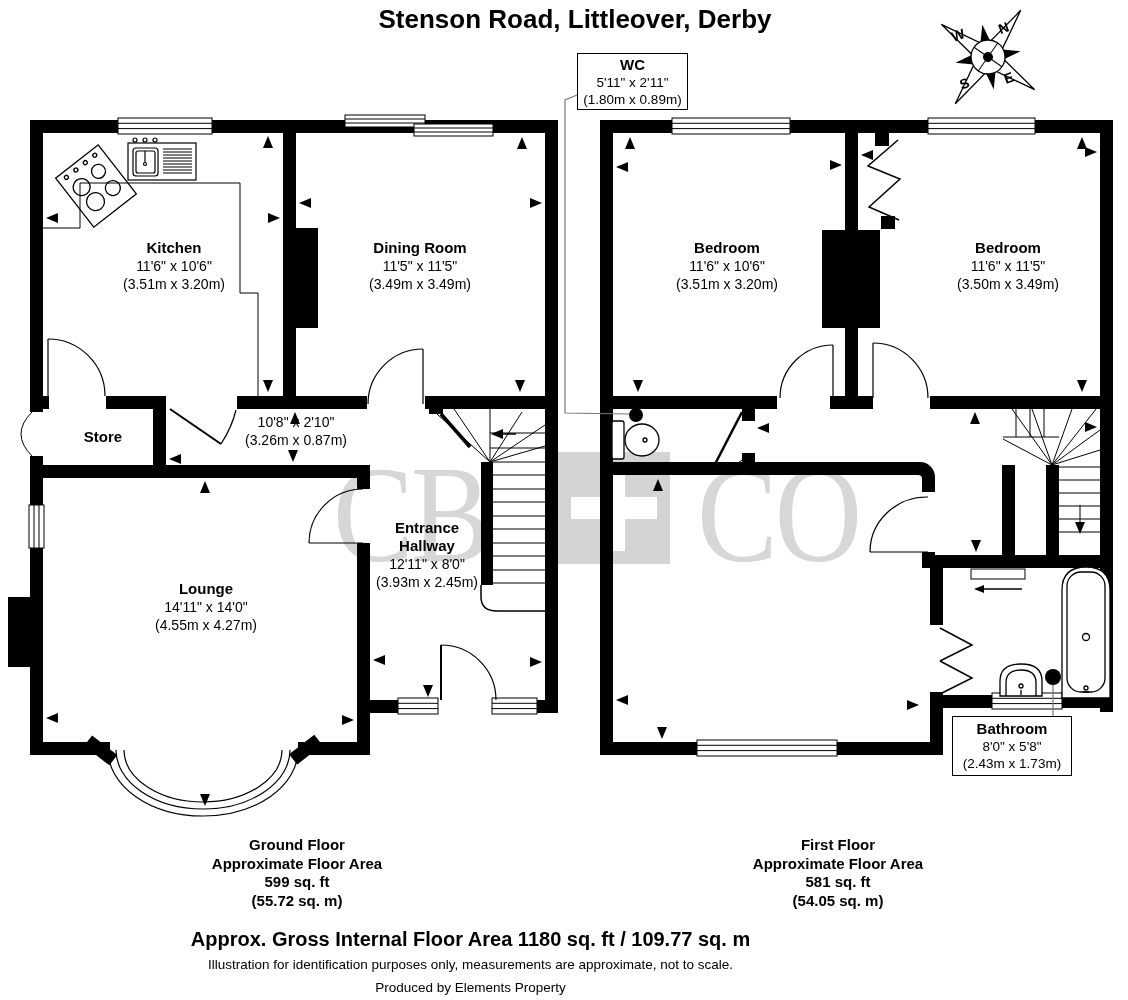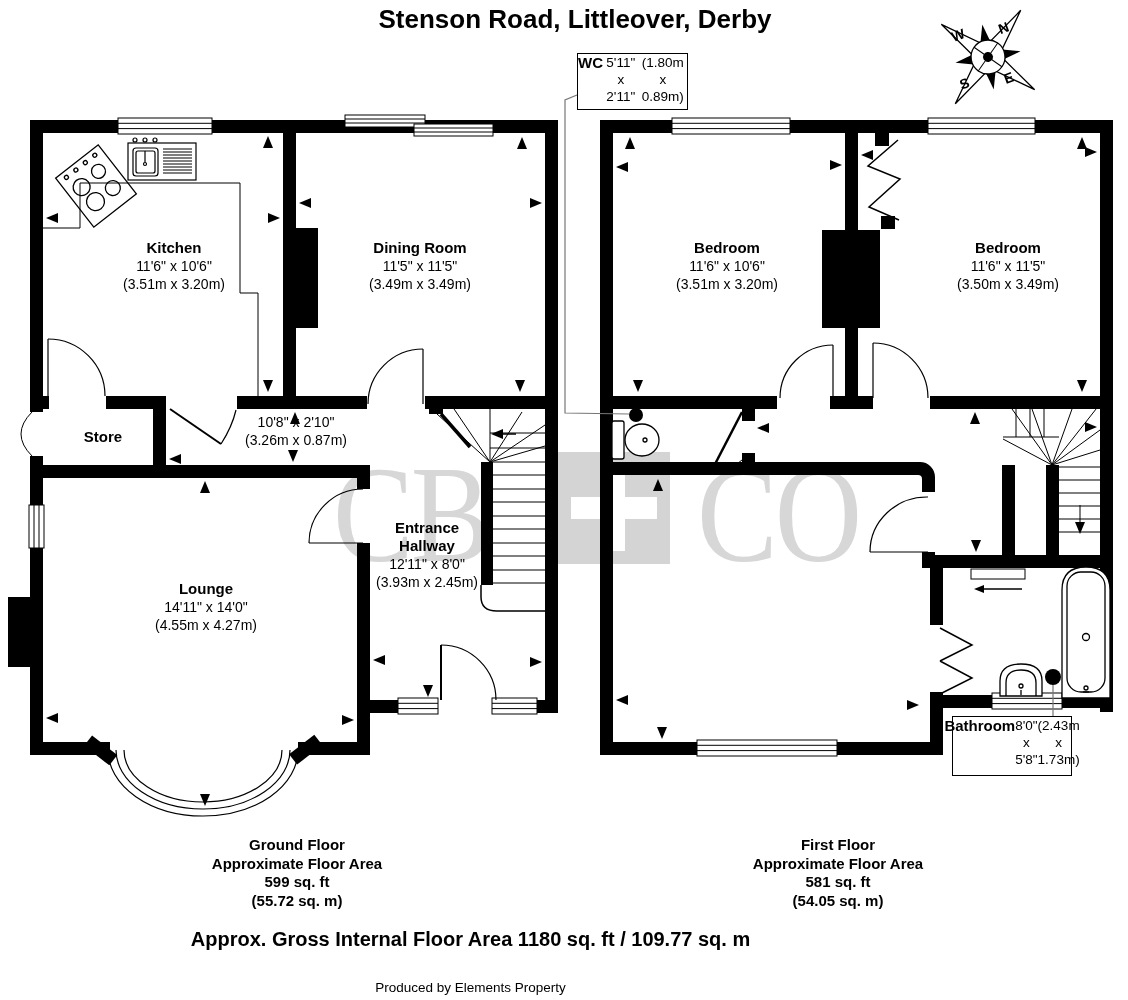--- a/index.html
+++ b/index.html
@@ -15,21 +15,21 @@
   .wm-plus-v{position:absolute;left:45px;top:13px;width:22px;height:86px;background:#fff;}
   
   #plan-svg{position:absolute;left:0;top:0;z-index:2;}
   
   .txt{position:absolute;z-index:3;text-align:center;}
   #page-title{font-size:26px;font-weight:bold;white-space:nowrap;transform:translateX(-50%);}
   .room-label{transform:translateX(-50%);line-height:18px;font-size:14px;white-space:nowrap;}
   .room-label .rn{font-size:15px;font-weight:bold;}
   .room-label.wrap{white-space:normal;width:112px;}
   .label-box{background:#fff;border:1.5px solid #000;line-height:17px;font-size:13.5px;
-             display:flex;flex-direction:row;justify-content:center;}
+             display:flex;flex-direction:column;justify-content:center;}
   .label-box .rn{font-size:15px;font-weight:bold;line-height:18px;}
   .floor-caption{transform:translateX(-50%);font-weight:bold;font-size:15px;line-height:18.5px;white-space:nowrap;}
   .footer-line{left:0;width:941px;text-align:center;}
   #footer-area{font-size:20px;font-weight:bold;}
   #footer-disclaimer,#footer-producer{font-size:13.5px;}
 </style>
 </head>
 <body>
 
 <div id="canvas">
@@ -374,15 +374,16 @@
     <div>(55.72 sq. m)</div>
   </div>
   <div class="floor-caption txt" style="left:838px;top:836px;">
     <div>First Floor</div>
     <div>Approximate Floor Area</div>
     <div>581 sq. ft</div>
     <div>(54.05 sq. m)</div>
   </div>
 
   <div id="footer-area" class="txt footer-line" style="top:928px;">Approx. Gross Internal Floor Area 1180 sq. ft / 109.77 sq. m</div>
+  <div id="footer-disclaimer" class="txt footer-line" style="top:957px;">Illustration for identification purposes only, measurements are approximate, not to scale.</div>
   <div id="footer-producer" class="txt footer-line" style="top:980px;">Produced by Elements Property</div>
 
 </div>
 
 </body></html>

